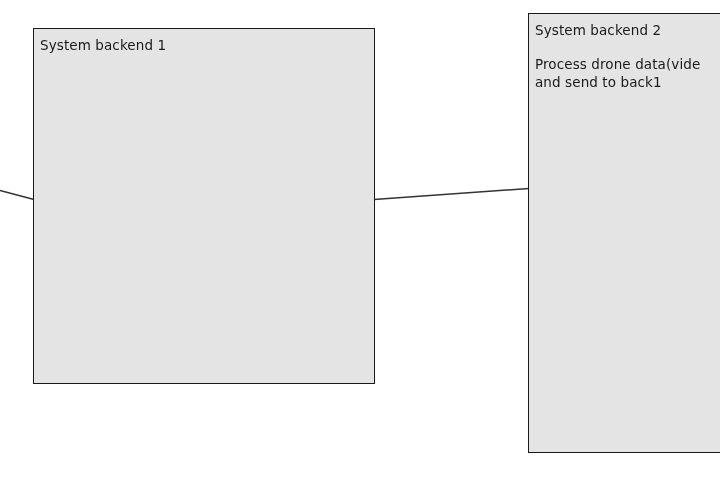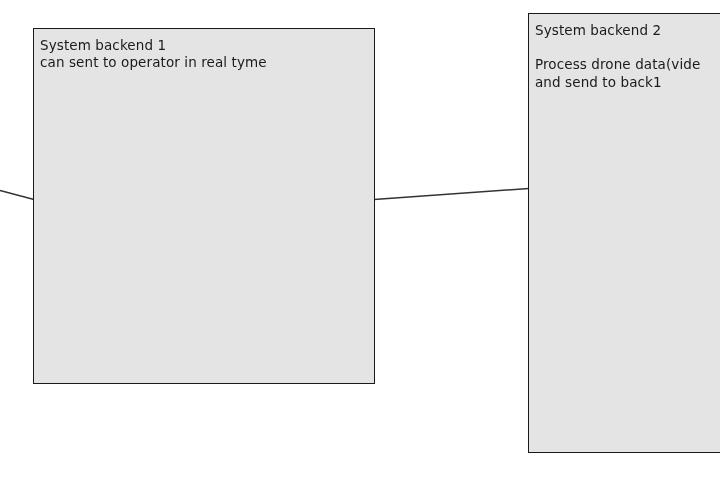--- a/index.html
+++ b/index.html
@@ -73,21 +73,20 @@
 <div id="canvas">
 
   <svg class="connector-layer" viewBox="0 0 720 480" width="720" height="480" xmlns="http://www.w3.org/2000/svg">
     <line x1="0" y1="190.5" x2="34" y2="199.5" stroke="#333333" stroke-width="1.5"></line>
     <line x1="374" y1="199.5" x2="529" y2="188.5" stroke="#333333" stroke-width="1.5"></line>
   </svg>
 
   <div class="node" id="node-backend-1">
     <div class="node-inner">
       <div class="node-title">System backend 1</div>
-      <div class="node-title">can sent to operator in real tyme</div>
     </div>
   </div>
 
   <div class="node" id="node-backend-2">
     <div class="node-inner">
       <div class="node-title">System backend 2</div>
       <div class="node-desc">Process drone data(vide</div>
       <div class="node-title">and send to back1</div>
     </div>
   </div>

